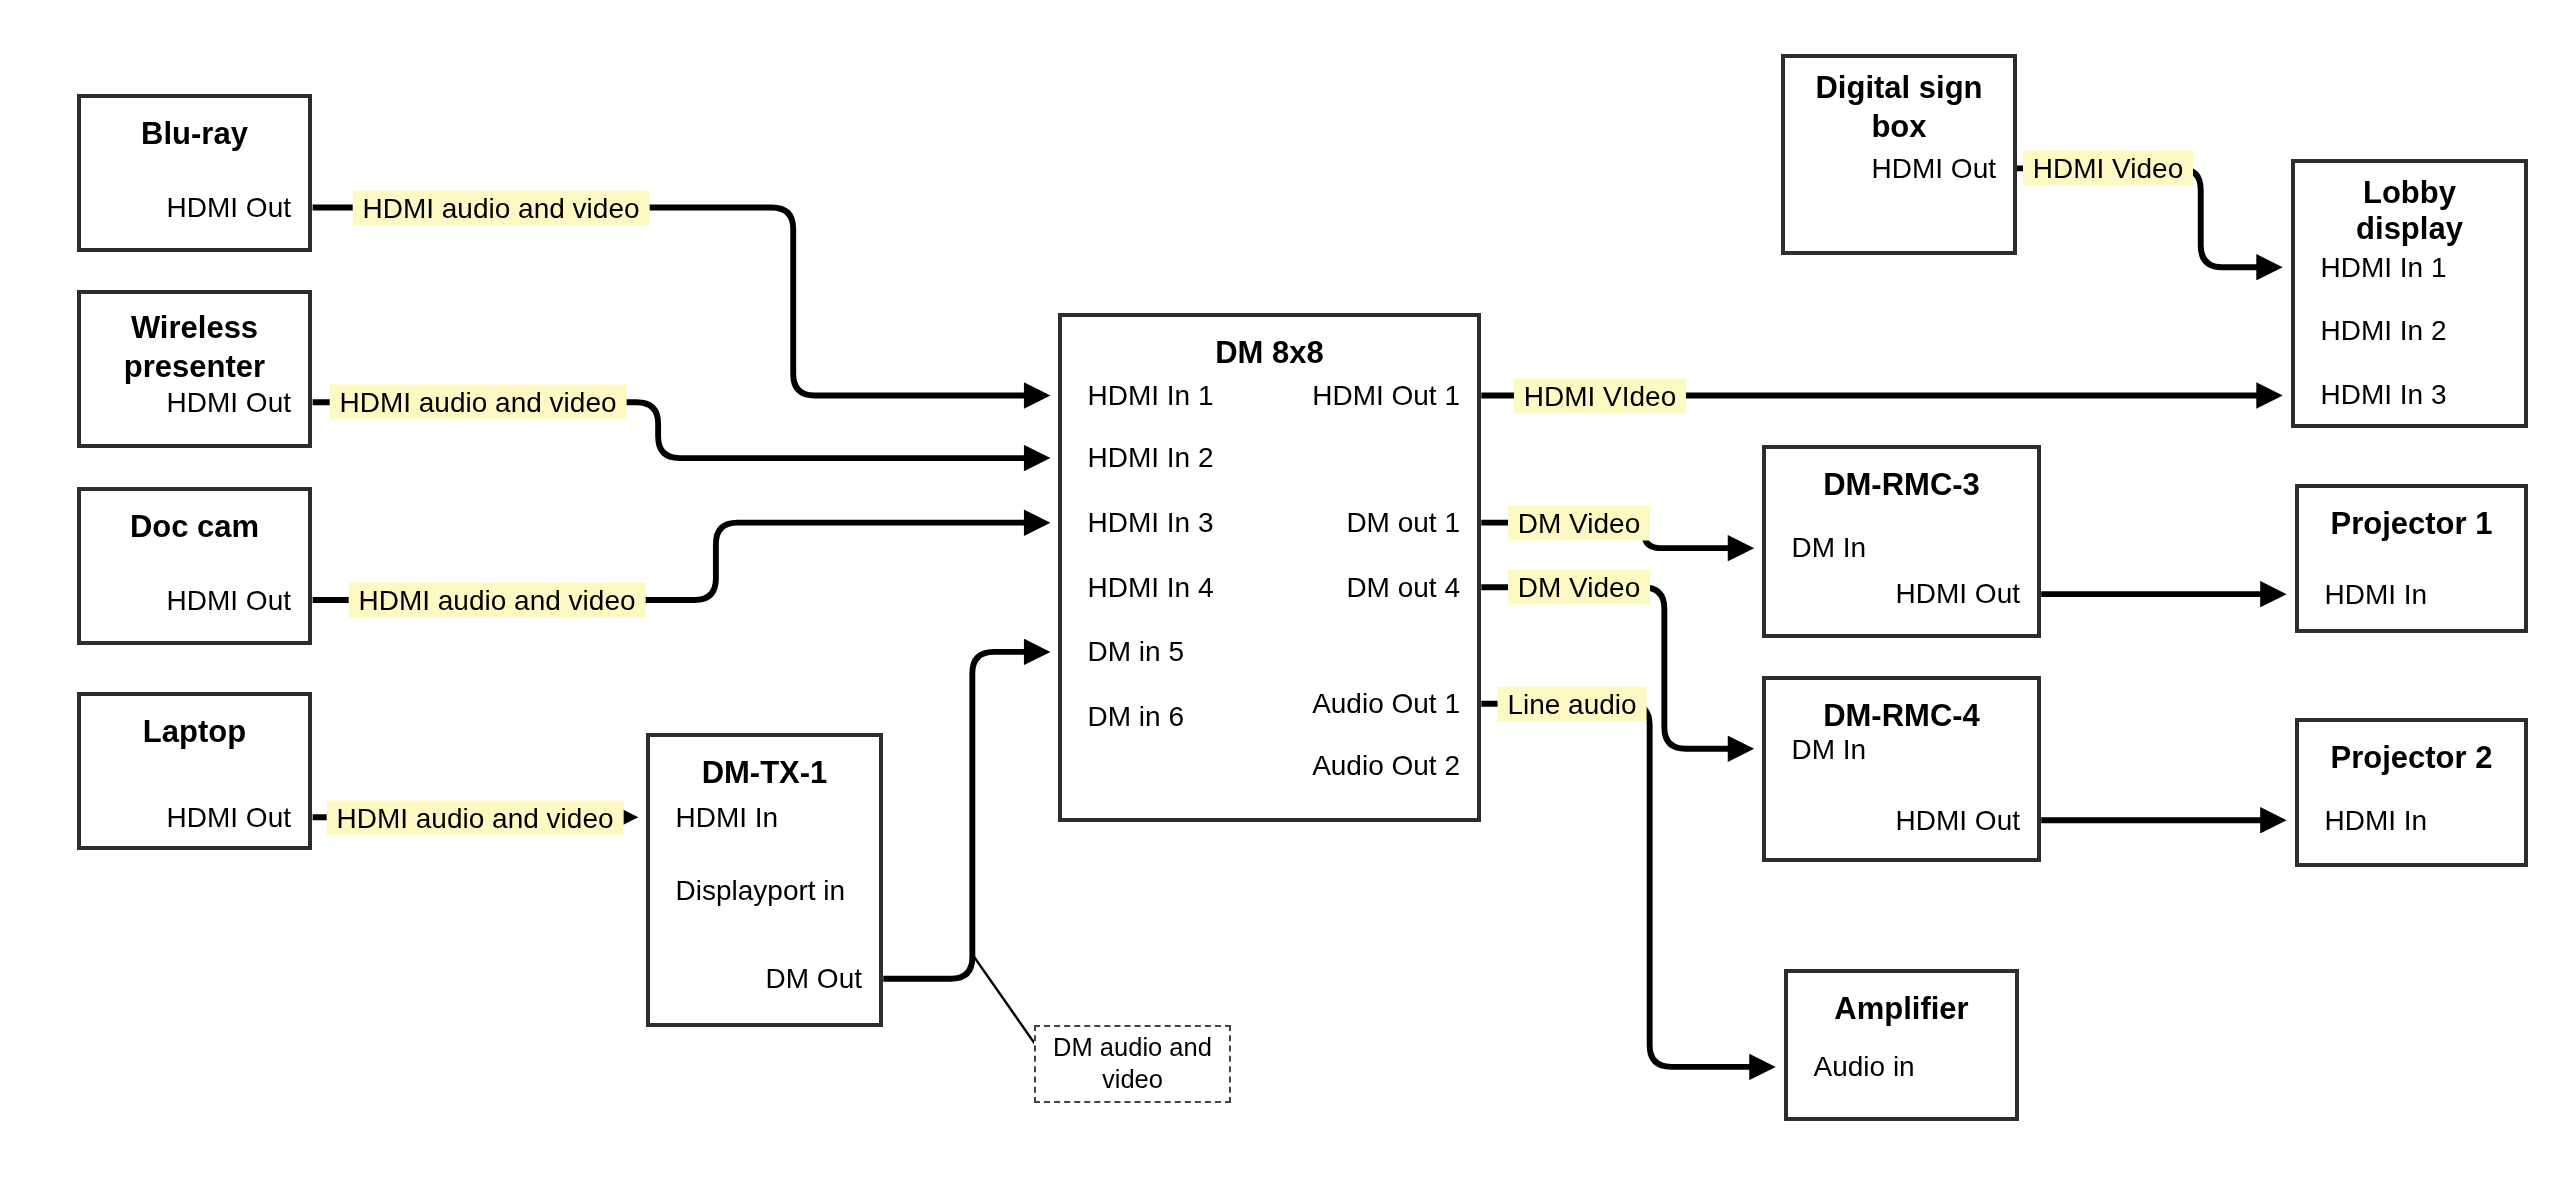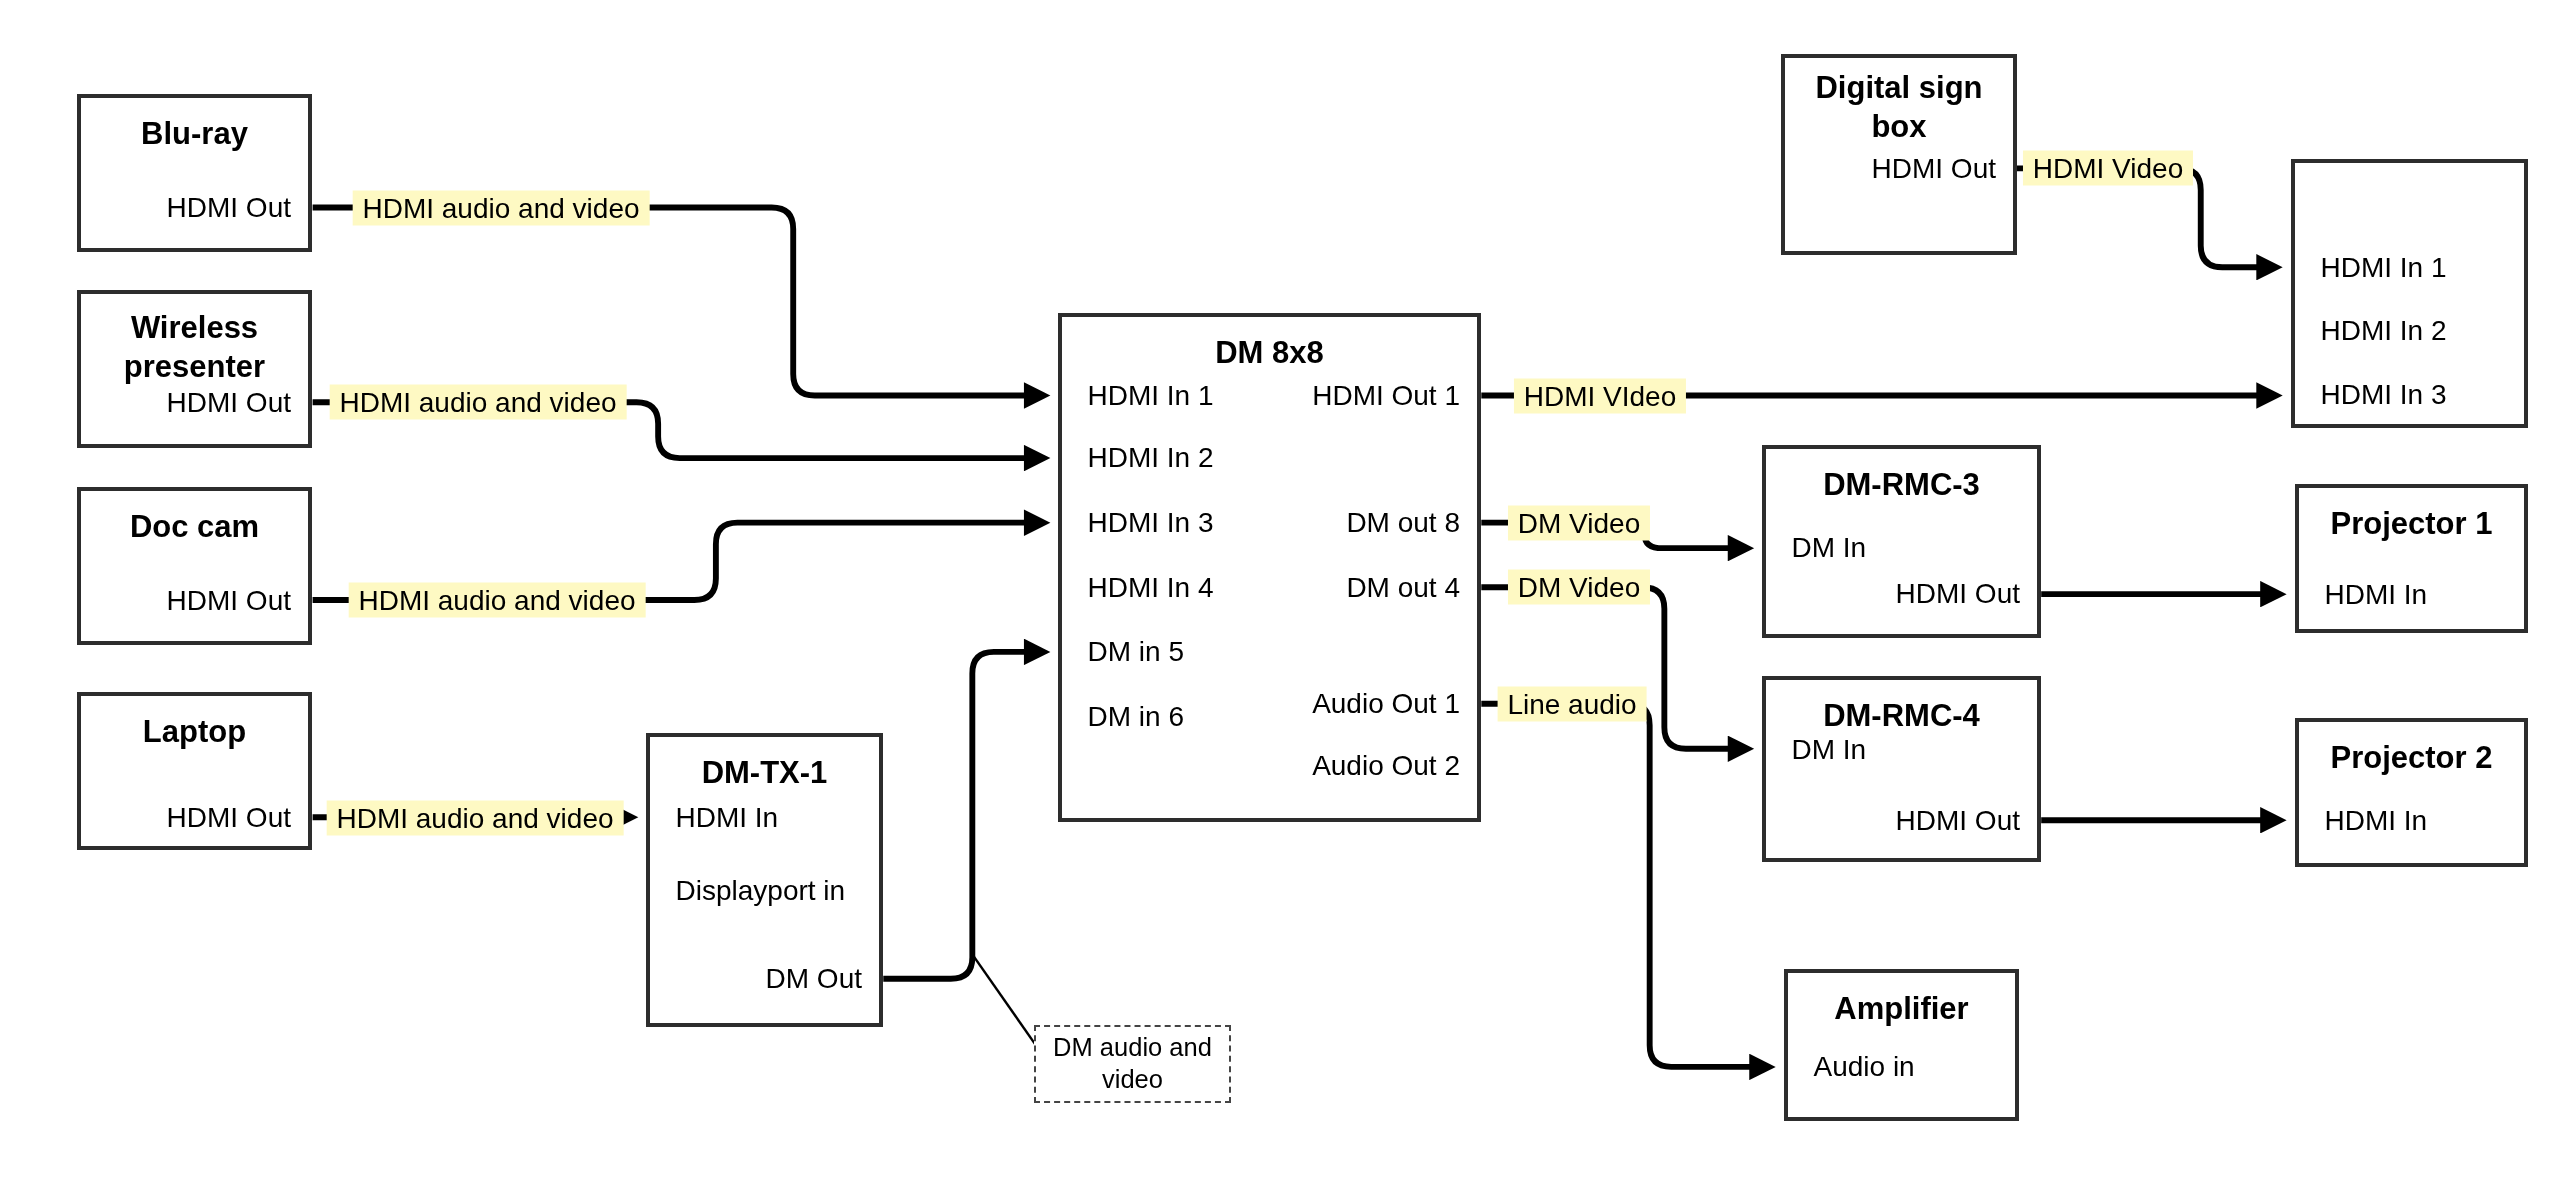--- a/index.html
+++ b/index.html
@@ -93,35 +93,39 @@
 
 <div class="box" style="left:1058px;top:313px;width:423px;height:509px">
   <div class="title">DM 8x8</div>
   <div class="port pl" style="top:62px">HDMI In 1</div>
   <div class="port pl" style="top:124px">HDMI In 2</div>
   <div class="port pl" style="top:189px">HDMI In 3</div>
   <div class="port pl" style="top:254px">HDMI In 4</div>
   <div class="port pl" style="top:318px">DM in 5</div>
   <div class="port pl" style="top:383px">DM in 6</div>
   <div class="port pr" style="top:62px">HDMI Out 1</div>
-  <div class="port pr" style="top:189px">DM out 8</div>
+  <div class="port pr" style="top:189px">DM out 1</div>
   <div class="port pr" style="top:254px">DM out 4</div>
   <div class="port pr" style="top:370px">Audio Out 1</div>
   <div class="port pr" style="top:432px">Audio Out 2</div>
 </div>
 
 <div class="box" style="left:1781px;top:54px;width:236px;height:201px">
   <div class="title t2" style="top:9.8px">
     <span>Digital sign</span>
     <span>box</span>
   </div>
   <div class="port pr" style="top:94px">HDMI Out</div>
 </div>
 
 <div class="box" style="left:2291px;top:159px;width:237px;height:269px">
+  <div class="title t2" style="top:11.7px;line-height:36px">
+    <span>Lobby</span>
+    <span>display</span>
+  </div>
   <div class="port pl" style="top:88px">HDMI In 1</div>
   <div class="port pl" style="top:151px">HDMI In 2</div>
   <div class="port pl" style="top:215px">HDMI In 3</div>
 </div>
 
 <div class="box" style="left:1762px;top:445px;width:279px;height:193px">
   <div class="title">DM-RMC-3</div>
   <div class="port pl" style="top:82px">DM In</div>
   <div class="port pr" style="top:128px">HDMI Out</div>
 </div>

